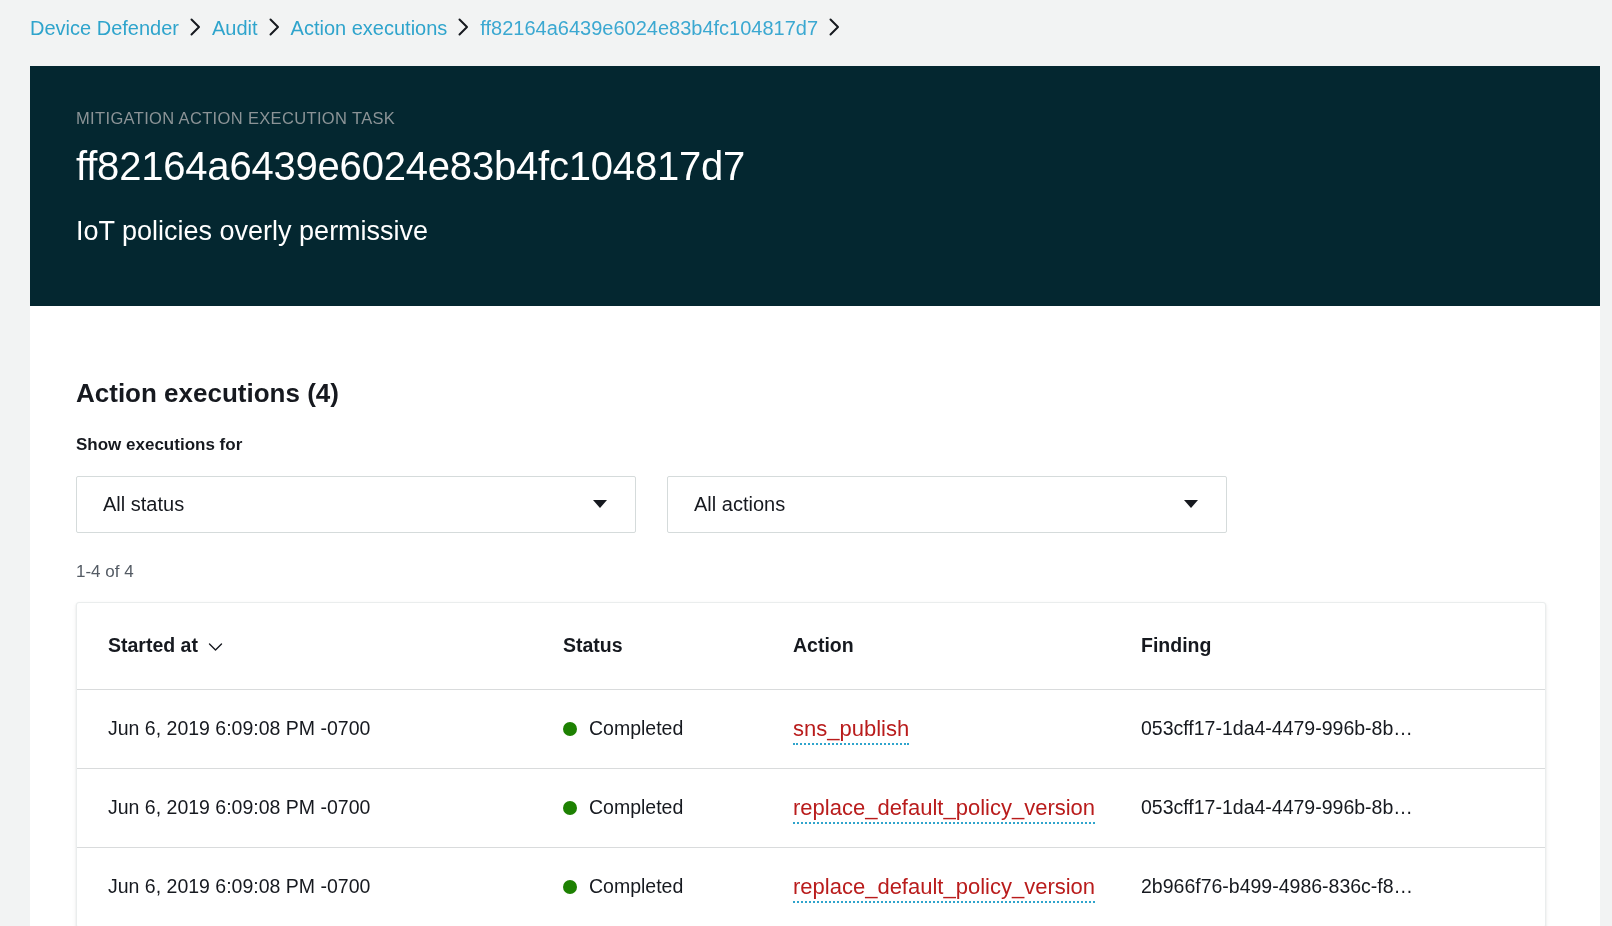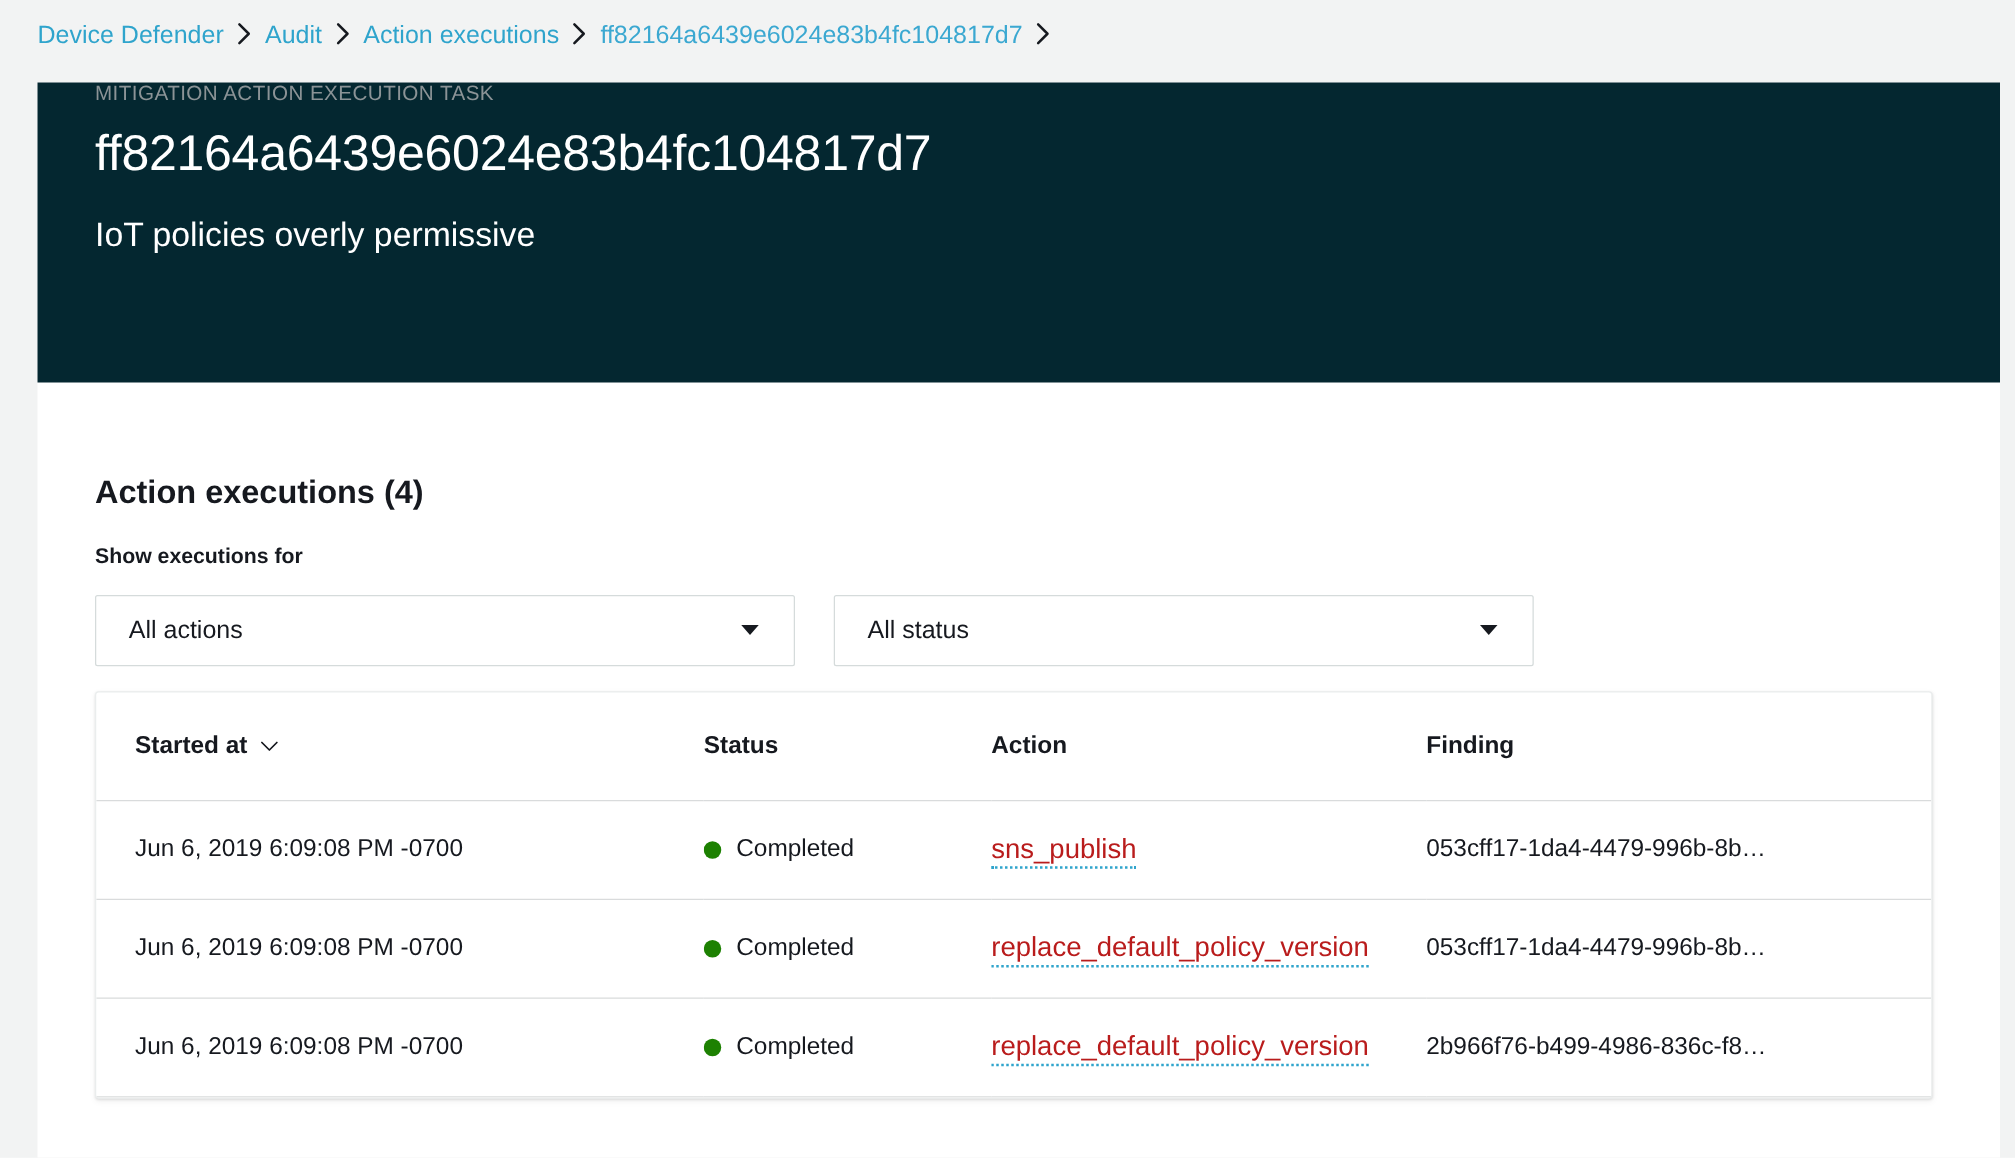--- a/index.html
+++ b/index.html
@@ -61,20 +61,21 @@
   }
 
   
   .hero {
     background: #042730;
     height: 240px;
     padding: 0 0 0 46px;
     box-sizing: border-box;
   }
   .hero-eyebrow {
+    padding-top: 43px;
     font-size: 16.5px;
     letter-spacing: 0.35px;
     color: #8b9396;
     line-height: 1.2;
   }
   .hero-id {
     margin-top: 14px;
     font-size: 40px;
     color: #ffffff;
     font-weight: 400;
@@ -273,32 +274,33 @@
     </header>
 
     <div class="body">
 
       <h3 class="section-title">Action executions (4)</h3>
 
       <div class="filter-label">Show executions for</div>
 
       <div class="filters">
 
+        <div class="select status">
+          <span class="select-value">All status</span>
+          <span class="select-caret"></span>
+        </div>
+
         <div class="select actions">
           <span class="select-value">All actions</span>
           <span class="select-caret"></span>
         </div>
 
-        <div class="select status">
-          <span class="select-value">All status</span>
-          <span class="select-caret"></span>
-        </div>
-
       </div>
 
+      <div class="count-line">1-4 of 4</div>
 
       <div class="table-wrap">
         <table>
           <thead>
             <tr>
               <th class="c-started">
                 <span class="sort-head">
                   <span>Started at</span>
                   <span class="sort-caret">
                     <svg width="15" height="10" viewBox="0 0 15 10">

